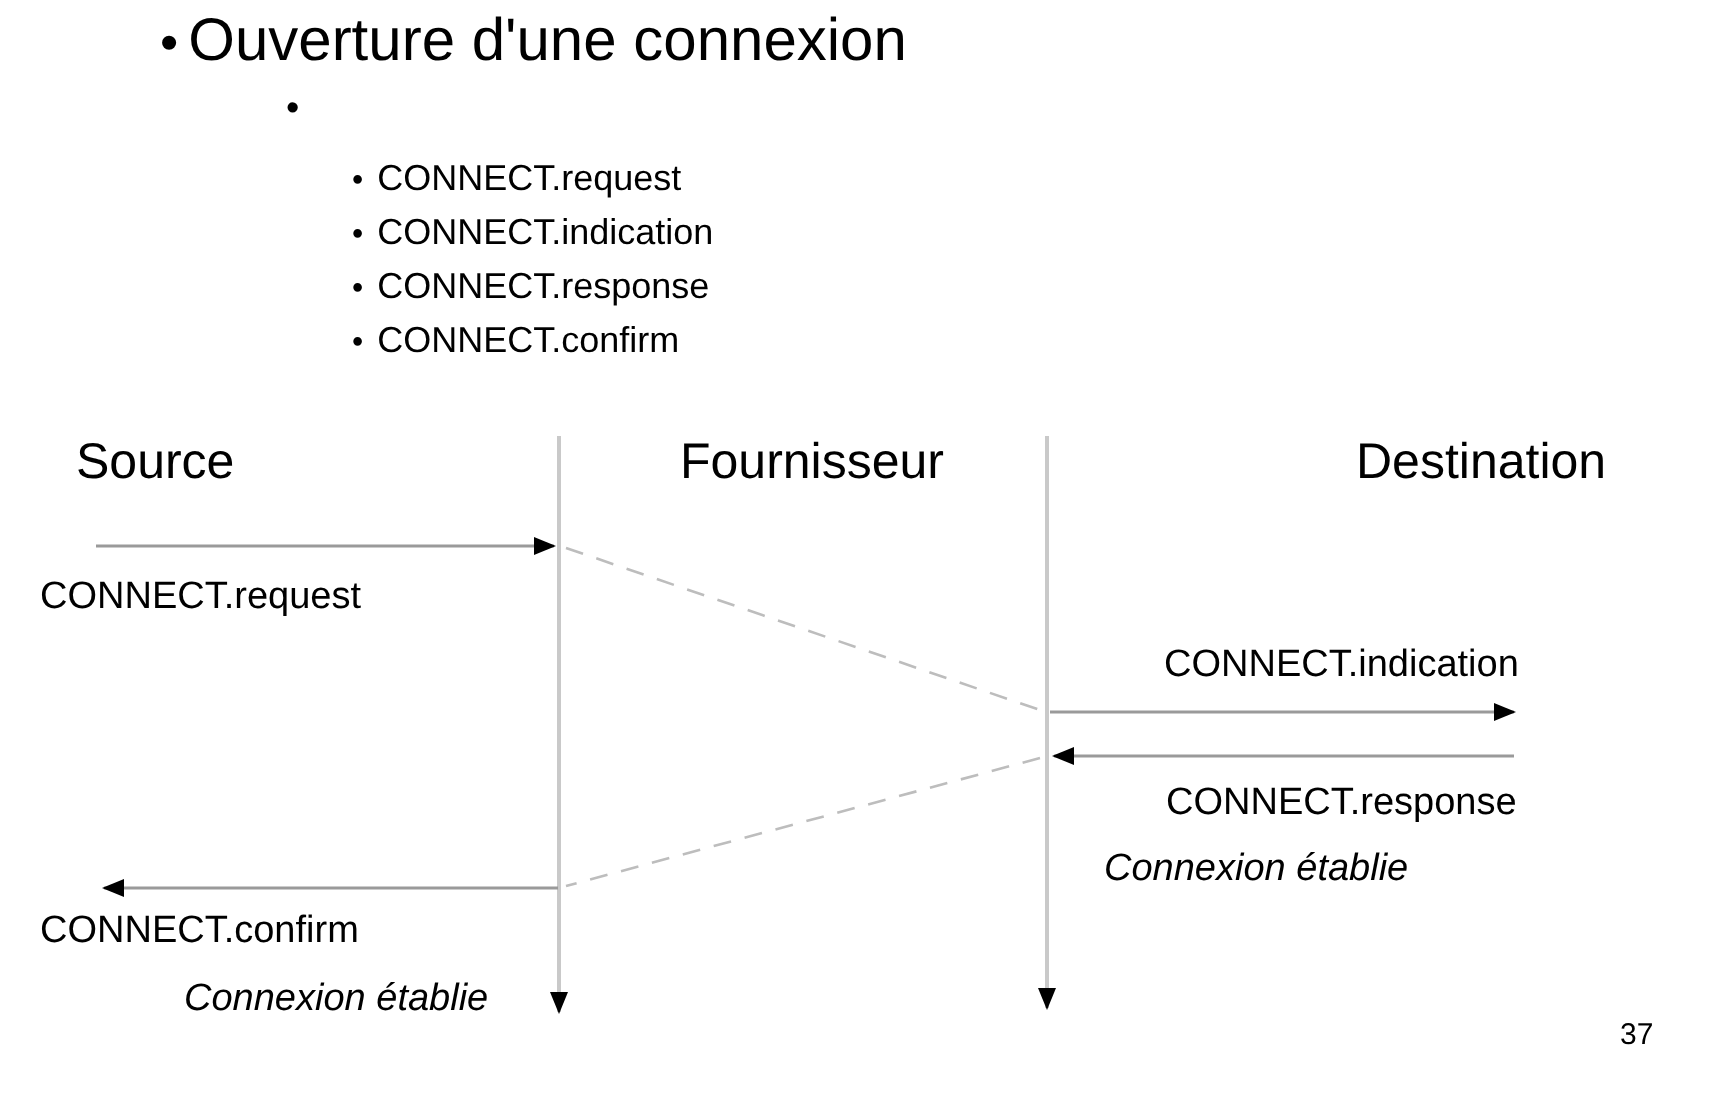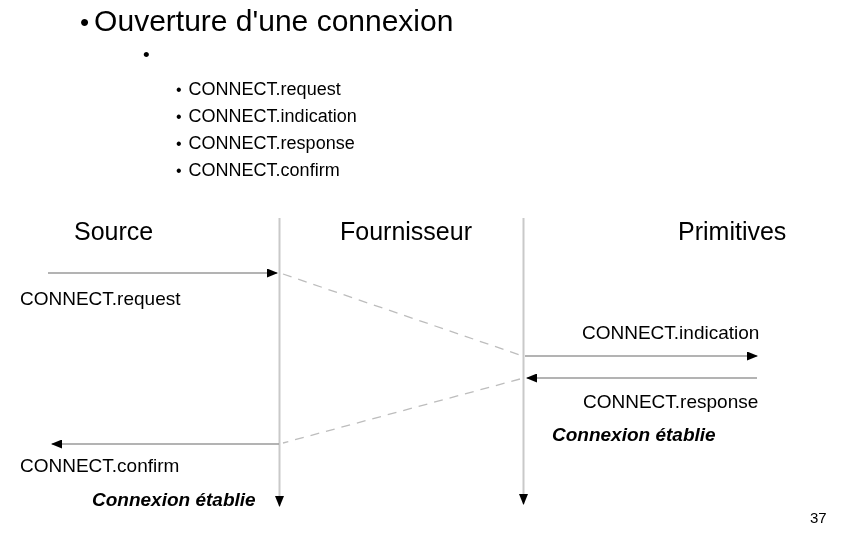--- a/index.html
+++ b/index.html
@@ -64,21 +64,21 @@
     color: #000;
   }
   .diag-label {
     position: absolute;
     font-size: 19px;
     white-space: nowrap;
     color: #000;
   }
   .diag-label.italic {
     font-style: italic;
-    font-weight: bold;
+    font-weight: normal;
   }
   .page-num {
     position: absolute;
     font-size: 15px;
     color: #000;
     margin-left: 48px;
   }
 
   
   #diagram-svg {
@@ -144,23 +144,23 @@
 
     <line x1="525" y1="356" x2="757" y2="356" stroke="#9a9a9a" stroke-width="1.4" marker-end="url(#ah-right)"></line>
 
     <line x1="757" y1="378" x2="527" y2="378" stroke="#9a9a9a" stroke-width="1.4" marker-end="url(#ah-left)"></line>
 
     <line x1="520" y1="379" x2="283" y2="443" stroke="#bdbdbd" stroke-width="1.3" stroke-dasharray="9 7"></line>
 
     <line x1="279" y1="444" x2="52" y2="444" stroke="#9a9a9a" stroke-width="1.4" marker-end="url(#ah-left)"></line>
   </svg>
 
-  <div class="col-header" style="left:38px;  top:217px;margin-left:36px;">Source</div>
+  <div class="col-header" style="left:38px;  top:217px;">Source</div>
   <div class="col-header" style="left:340px; top:217px;text-align:center;">Fournisseur</div>
-  <div class="col-header" style="left:678px; top:217px;">Primitives</div>
+  <div class="col-header" style="left:678px; top:217px;">Destination</div>
 
   <div class="diag-label" style="left:20px; top:288px;">CONNECT.request</div>
 
   <div class="diag-label" style="left:582px; top:322px;">CONNECT.indication</div>
 
   <div class="diag-label" style="left:583px; top:391px;">CONNECT.response</div>
 
   <div class="diag-label italic" style="left:552px; top:424px;">Connexion établie</div>
 
   <div class="diag-label" style="left:20px; top:455px;">CONNECT.confirm</div>

